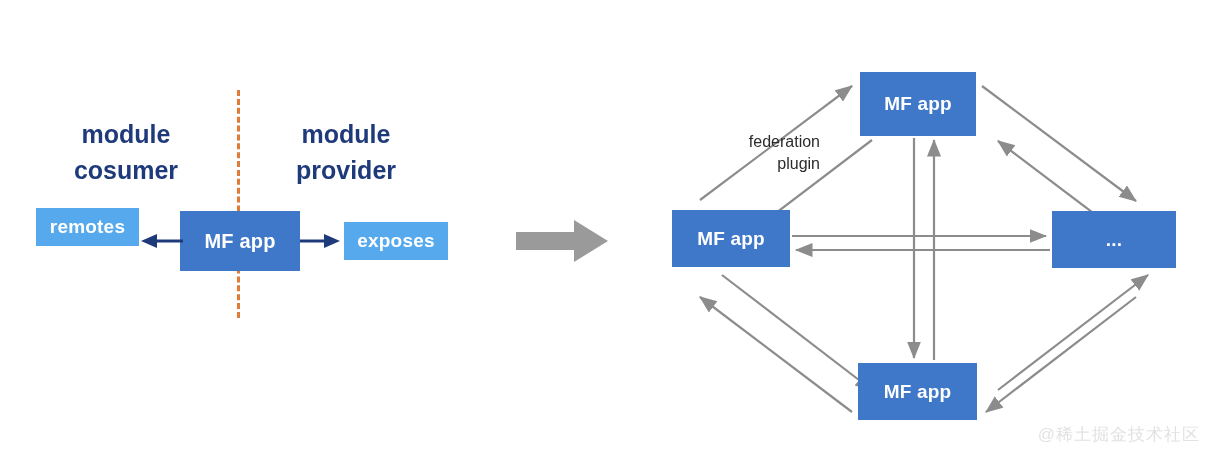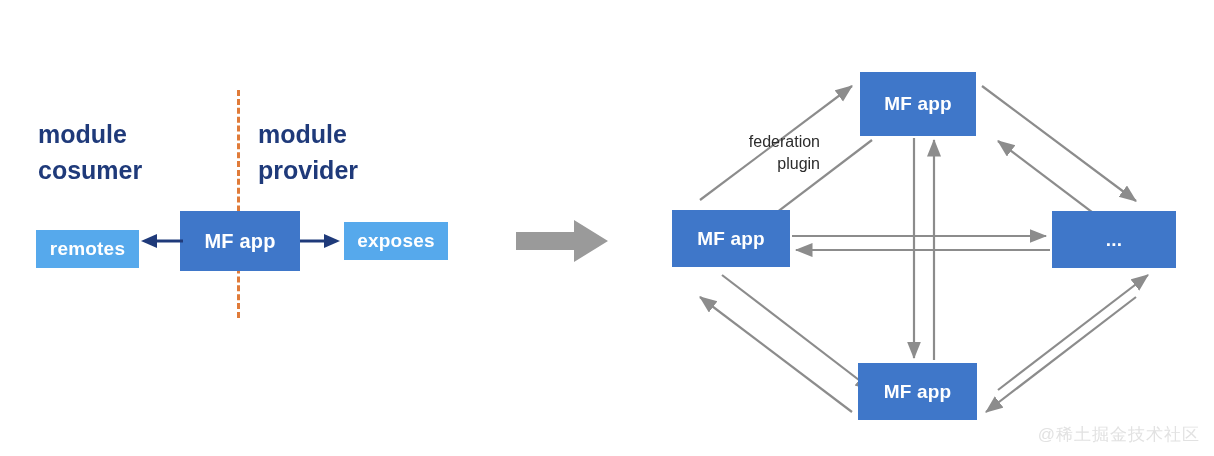--- a/index.html
+++ b/index.html
@@ -30,37 +30,37 @@
     font-weight: bold;
   }
 
   
   .hdr {
     position: absolute;
     color: #1f3a7a;
     font-size: 25px;
     font-weight: 700;
     line-height: 1.45;
-    text-align: left;
+    text-align: center;
     white-space: pre-line;
   }
   #hdr-consumer { left: 38px;  top: 116px; width: 176px; }
   #hdr-provider { left: 258px; top: 116px; width: 176px; }
 
   #divider {
     position: absolute;
     left: 237px;
     top: 90px;
     width: 0;
     height: 228px;
     border-left: 3px dashed #e07b39;
   }
 
   #box-remotes {
-    left: 36px; top: 230px; width: 103px; height: 38px;
+    left: 36px; top: 208px; width: 103px; height: 38px;
     background: #56a9ec; font-size: 19px;
   }
   #box-mfapp-left {
     left: 180px; top: 211px; width: 120px; height: 60px;
     background: #3f77c9; font-size: 20px;
     z-index: 3;
   }
   #box-exposes {
     left: 344px; top: 222px; width: 104px; height: 38px;
     background: #56a9ec; font-size: 19px;

